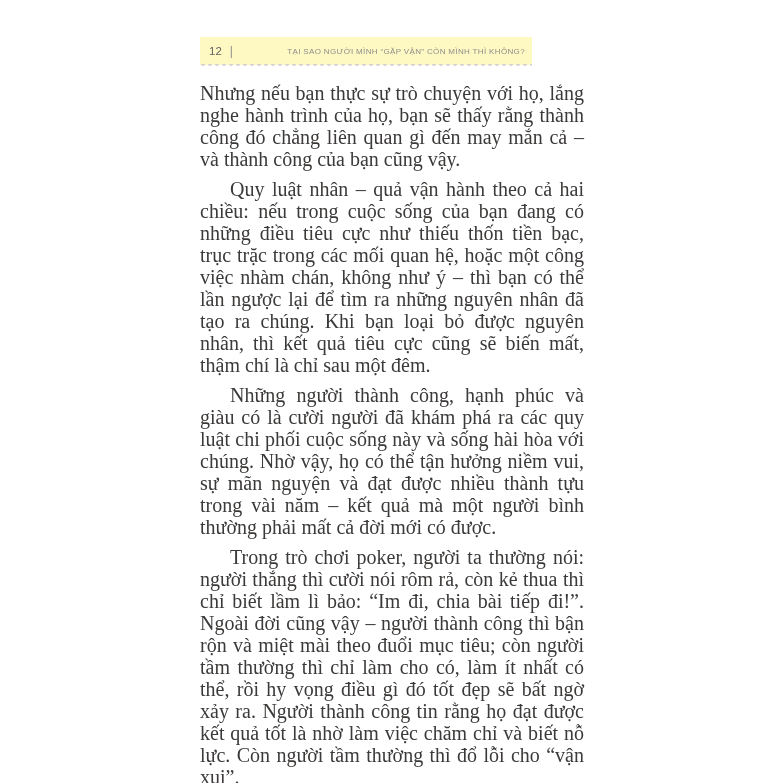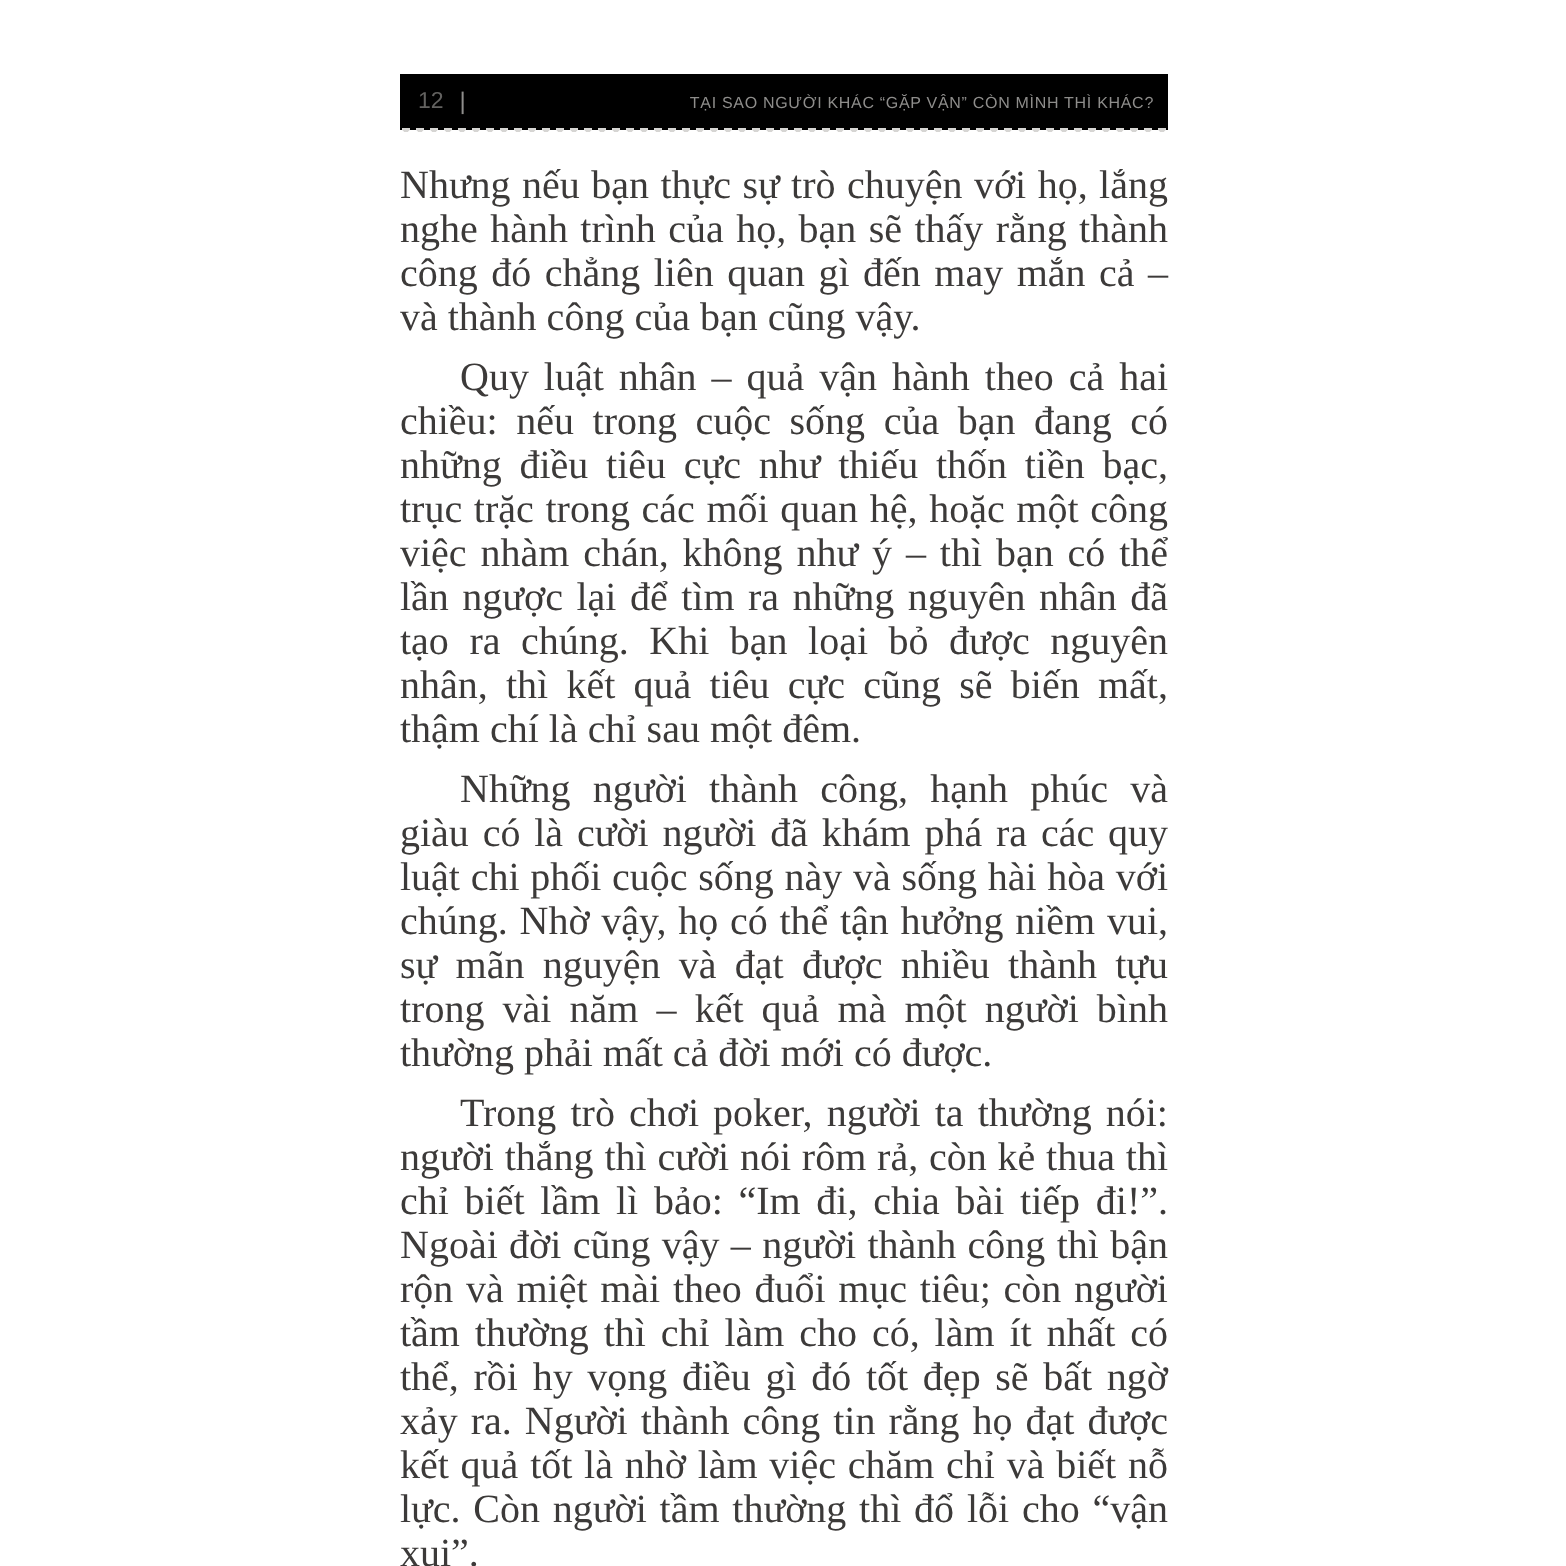--- a/index.html
+++ b/index.html
@@ -8,23 +8,23 @@
     width: 783px;
     height: 783px;
     background: #ffffff;
     overflow: hidden;
     font-family: "Liberation Serif", serif;
   }
   .runhead {
     position: absolute;
     left: 200px;
     top: 37px;
-    width: 384px;
+    width: 332px;
     height: 28px;
-    background: #000000;
+    background: #fef9c3;
     box-sizing: border-box;
     display: flex;
     align-items: center;
     justify-content: space-between;
     padding: 0 7px 0 9px;
     font-family: "Liberation Sans", sans-serif;
   }
   
   .runhead::after {
     content: "";
@@ -70,21 +70,21 @@
 </head>
 <body>
 
 <div class="page">
 
   <div class="runhead">
     <span class="pagenum-wrap">
       <span>12</span>
       <span class="pagenum-sep">|</span>
     </span>
-    <span class="runtitle">TẠI SAO NGƯỜI KHÁC “GẶP VẬN” CÒN MÌNH THÌ KHÁC?</span>
+    <span class="runtitle">TẠI SAO NGƯỜI MÌNH “GẶP VẬN” CÒN MÌNH THÌ KHÔNG?</span>
   </div>
 
   <div class="bodytext">
       <p class="">Nhưng nếu bạn thực sự trò chuyện với họ, lắng nghe hành trình của họ, bạn sẽ thấy rằng thành công đó chẳng liên quan gì đến may mắn cả – và thành công của bạn cũng vậy.</p>
       <p class="indent">Quy luật nhân – quả vận hành theo cả hai chiều: nếu trong cuộc sống của bạn đang có những điều tiêu cực như thiếu thốn tiền bạc, trục trặc trong các mối quan hệ, hoặc một công việc nhàm chán, không như ý – thì bạn có thể lần ngược lại để tìm ra những nguyên nhân đã tạo ra chúng. Khi bạn loại bỏ được nguyên nhân, thì kết quả tiêu cực cũng sẽ biến mất, thậm chí là chỉ sau một đêm.</p>
       <p class="indent">Những người thành công, hạnh phúc và giàu có là cười người đã khám phá ra các quy luật chi phối cuộc sống này và sống hài hòa với chúng. Nhờ vậy, họ có thể tận hưởng niềm vui, sự mãn nguyện và đạt được nhiều thành tựu trong vài năm – kết quả mà một người bình thường phải mất cả đời mới có được.</p>
       <p class="indent">Trong trò chơi poker, người ta thường nói: người thắng thì cười nói rôm rả, còn kẻ thua thì chỉ biết lầm lì bảo: “Im đi, chia bài tiếp đi!”. Ngoài đời cũng vậy – người thành công thì bận rộn và miệt mài theo đuổi mục tiêu; còn người tầm thường thì chỉ làm cho có, làm ít nhất có thể, rồi hy vọng điều gì đó tốt đẹp sẽ bất ngờ xảy ra. Người thành công tin rằng họ đạt được kết quả tốt là nhờ làm việc chăm chỉ và biết nỗ lực. Còn người tầm thường thì đổ lỗi cho “vận xui”.</p>
     </div>
 
 </div>

